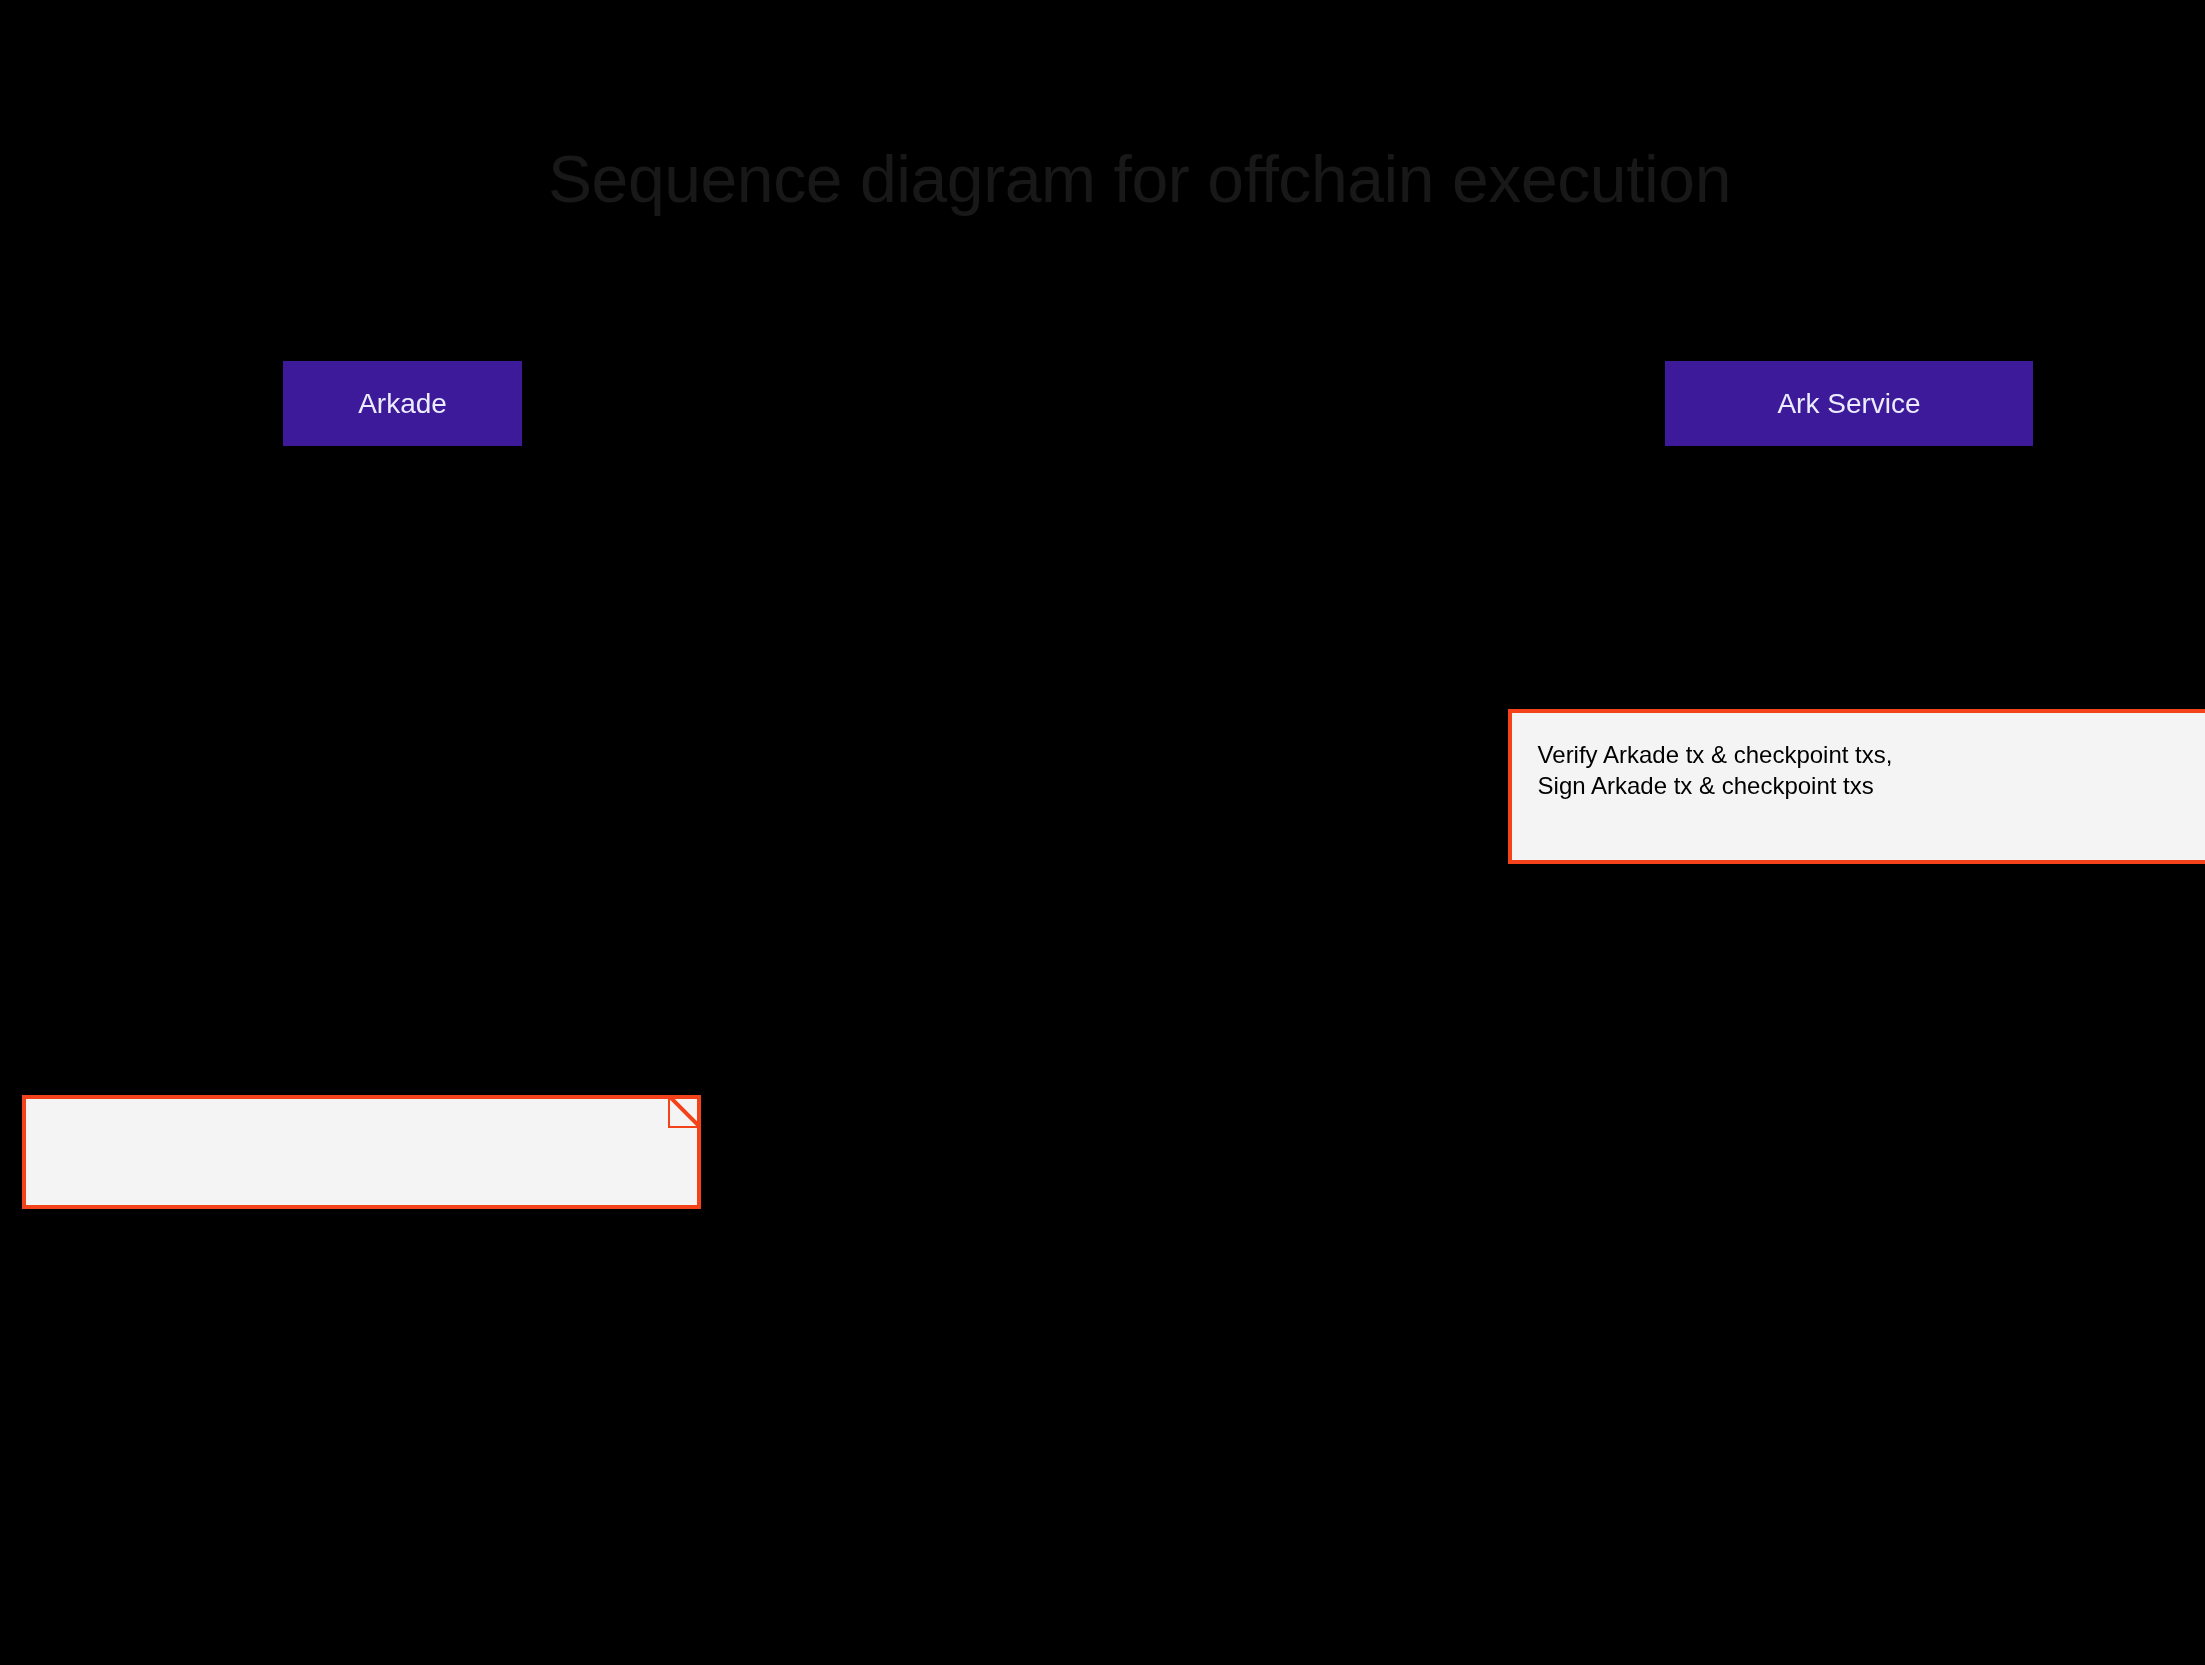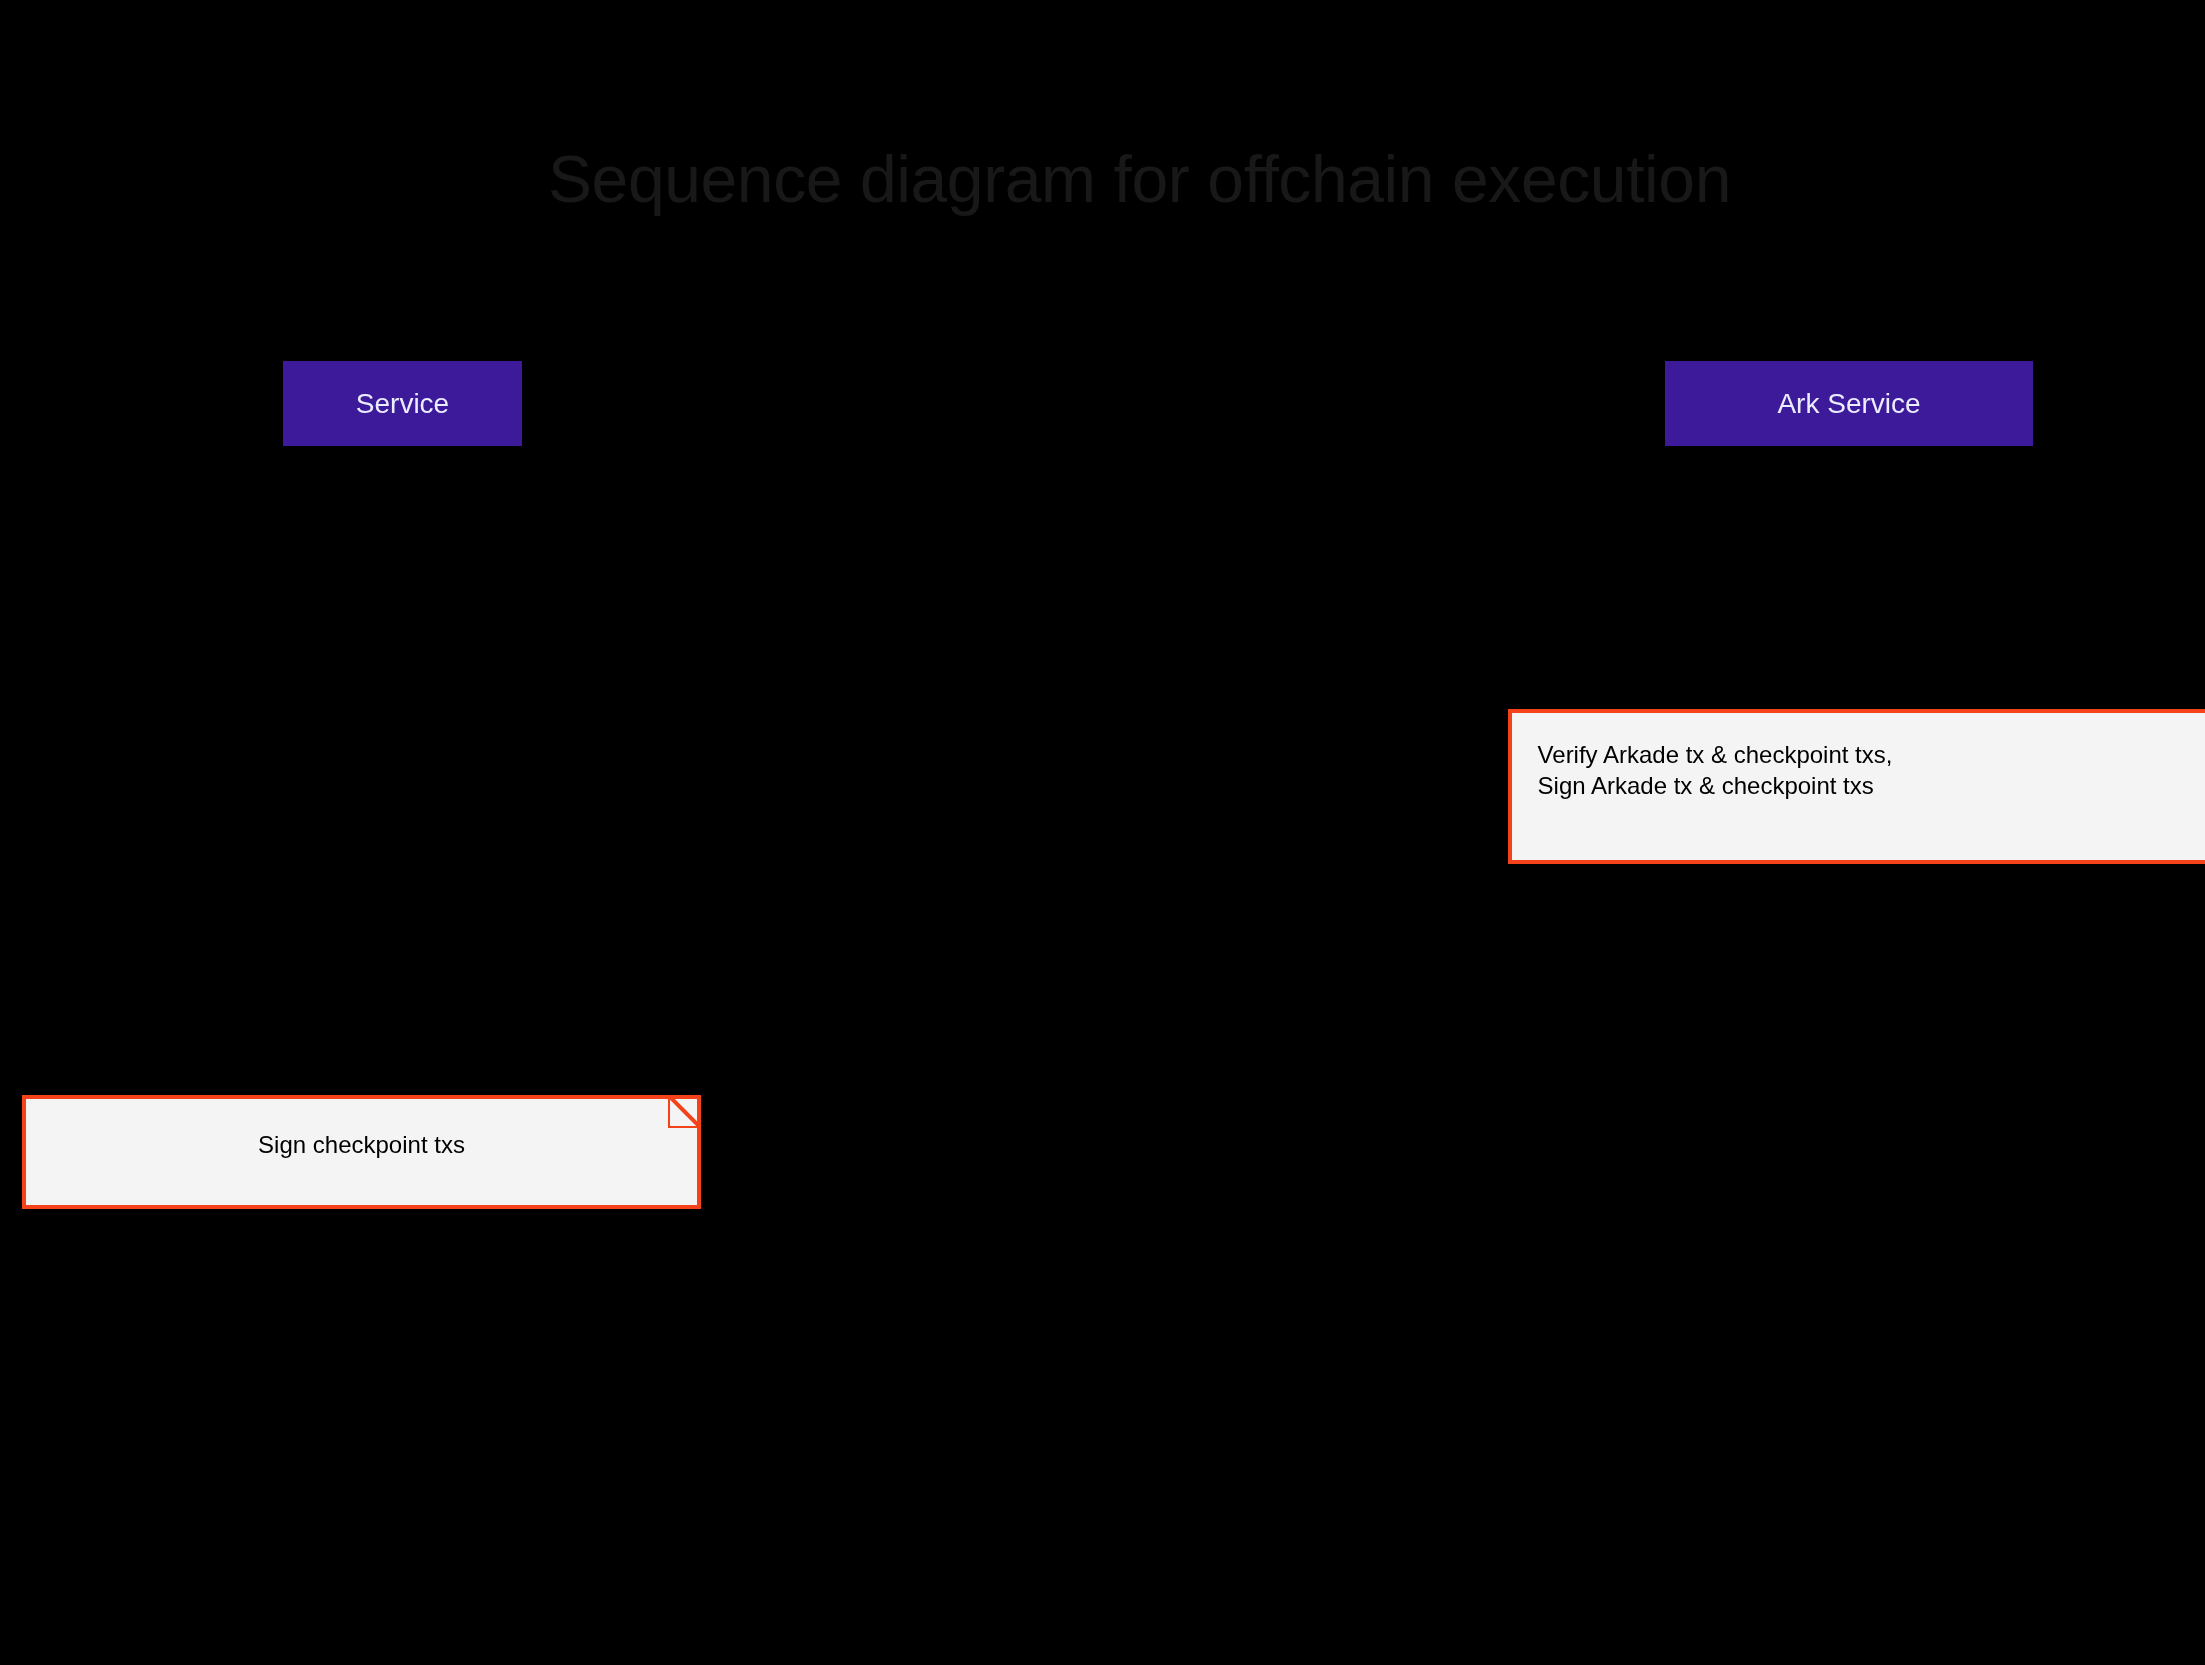--- a/index.html
+++ b/index.html
@@ -138,36 +138,35 @@
 <body>
 
 <div id="diagram-canvas">
 
   <div class="diagram-title">Sequence diagram for offchain execution</div>
 
   <div class="lifeline" id="lifeline-client"></div>
   <div class="lifeline" id="lifeline-ark"></div>
 
   <div class="participant-box" id="participant-client">
-    <span class="participant-label">Service</span>
+    <span class="participant-label">Arkade</span>
   </div>
 
   <div class="participant-box" id="participant-ark-service">
     <span class="participant-label">Ark Service</span>
   </div>
 
   <div class="note" id="note-verify-sign">
 
     <div class="note-text">Verify Arkade tx &amp; checkpoint txs,
 Sign Arkade tx &amp; checkpoint txs</div>
   </div>
 
   <div class="note" id="note-sign-checkpoint">
     <svg class="note-fold" viewBox="0 0 74 74">
       <path d="M 0 0 L 74 74 L 0 74 Z" fill="#F4F4F4" stroke="none"></path>
       <path d="M 0 0 L 74 74" stroke="#F4421A" stroke-width="9" fill="none"></path>
       <path d="M 0 0 L 0 74 L 74 74" stroke="#F4421A" stroke-width="9" fill="none"></path>
     </svg>
-    <div class="note-text">Sign checkpoint txs</div>
   </div>
 
 </div>
 
 
 </body></html>

